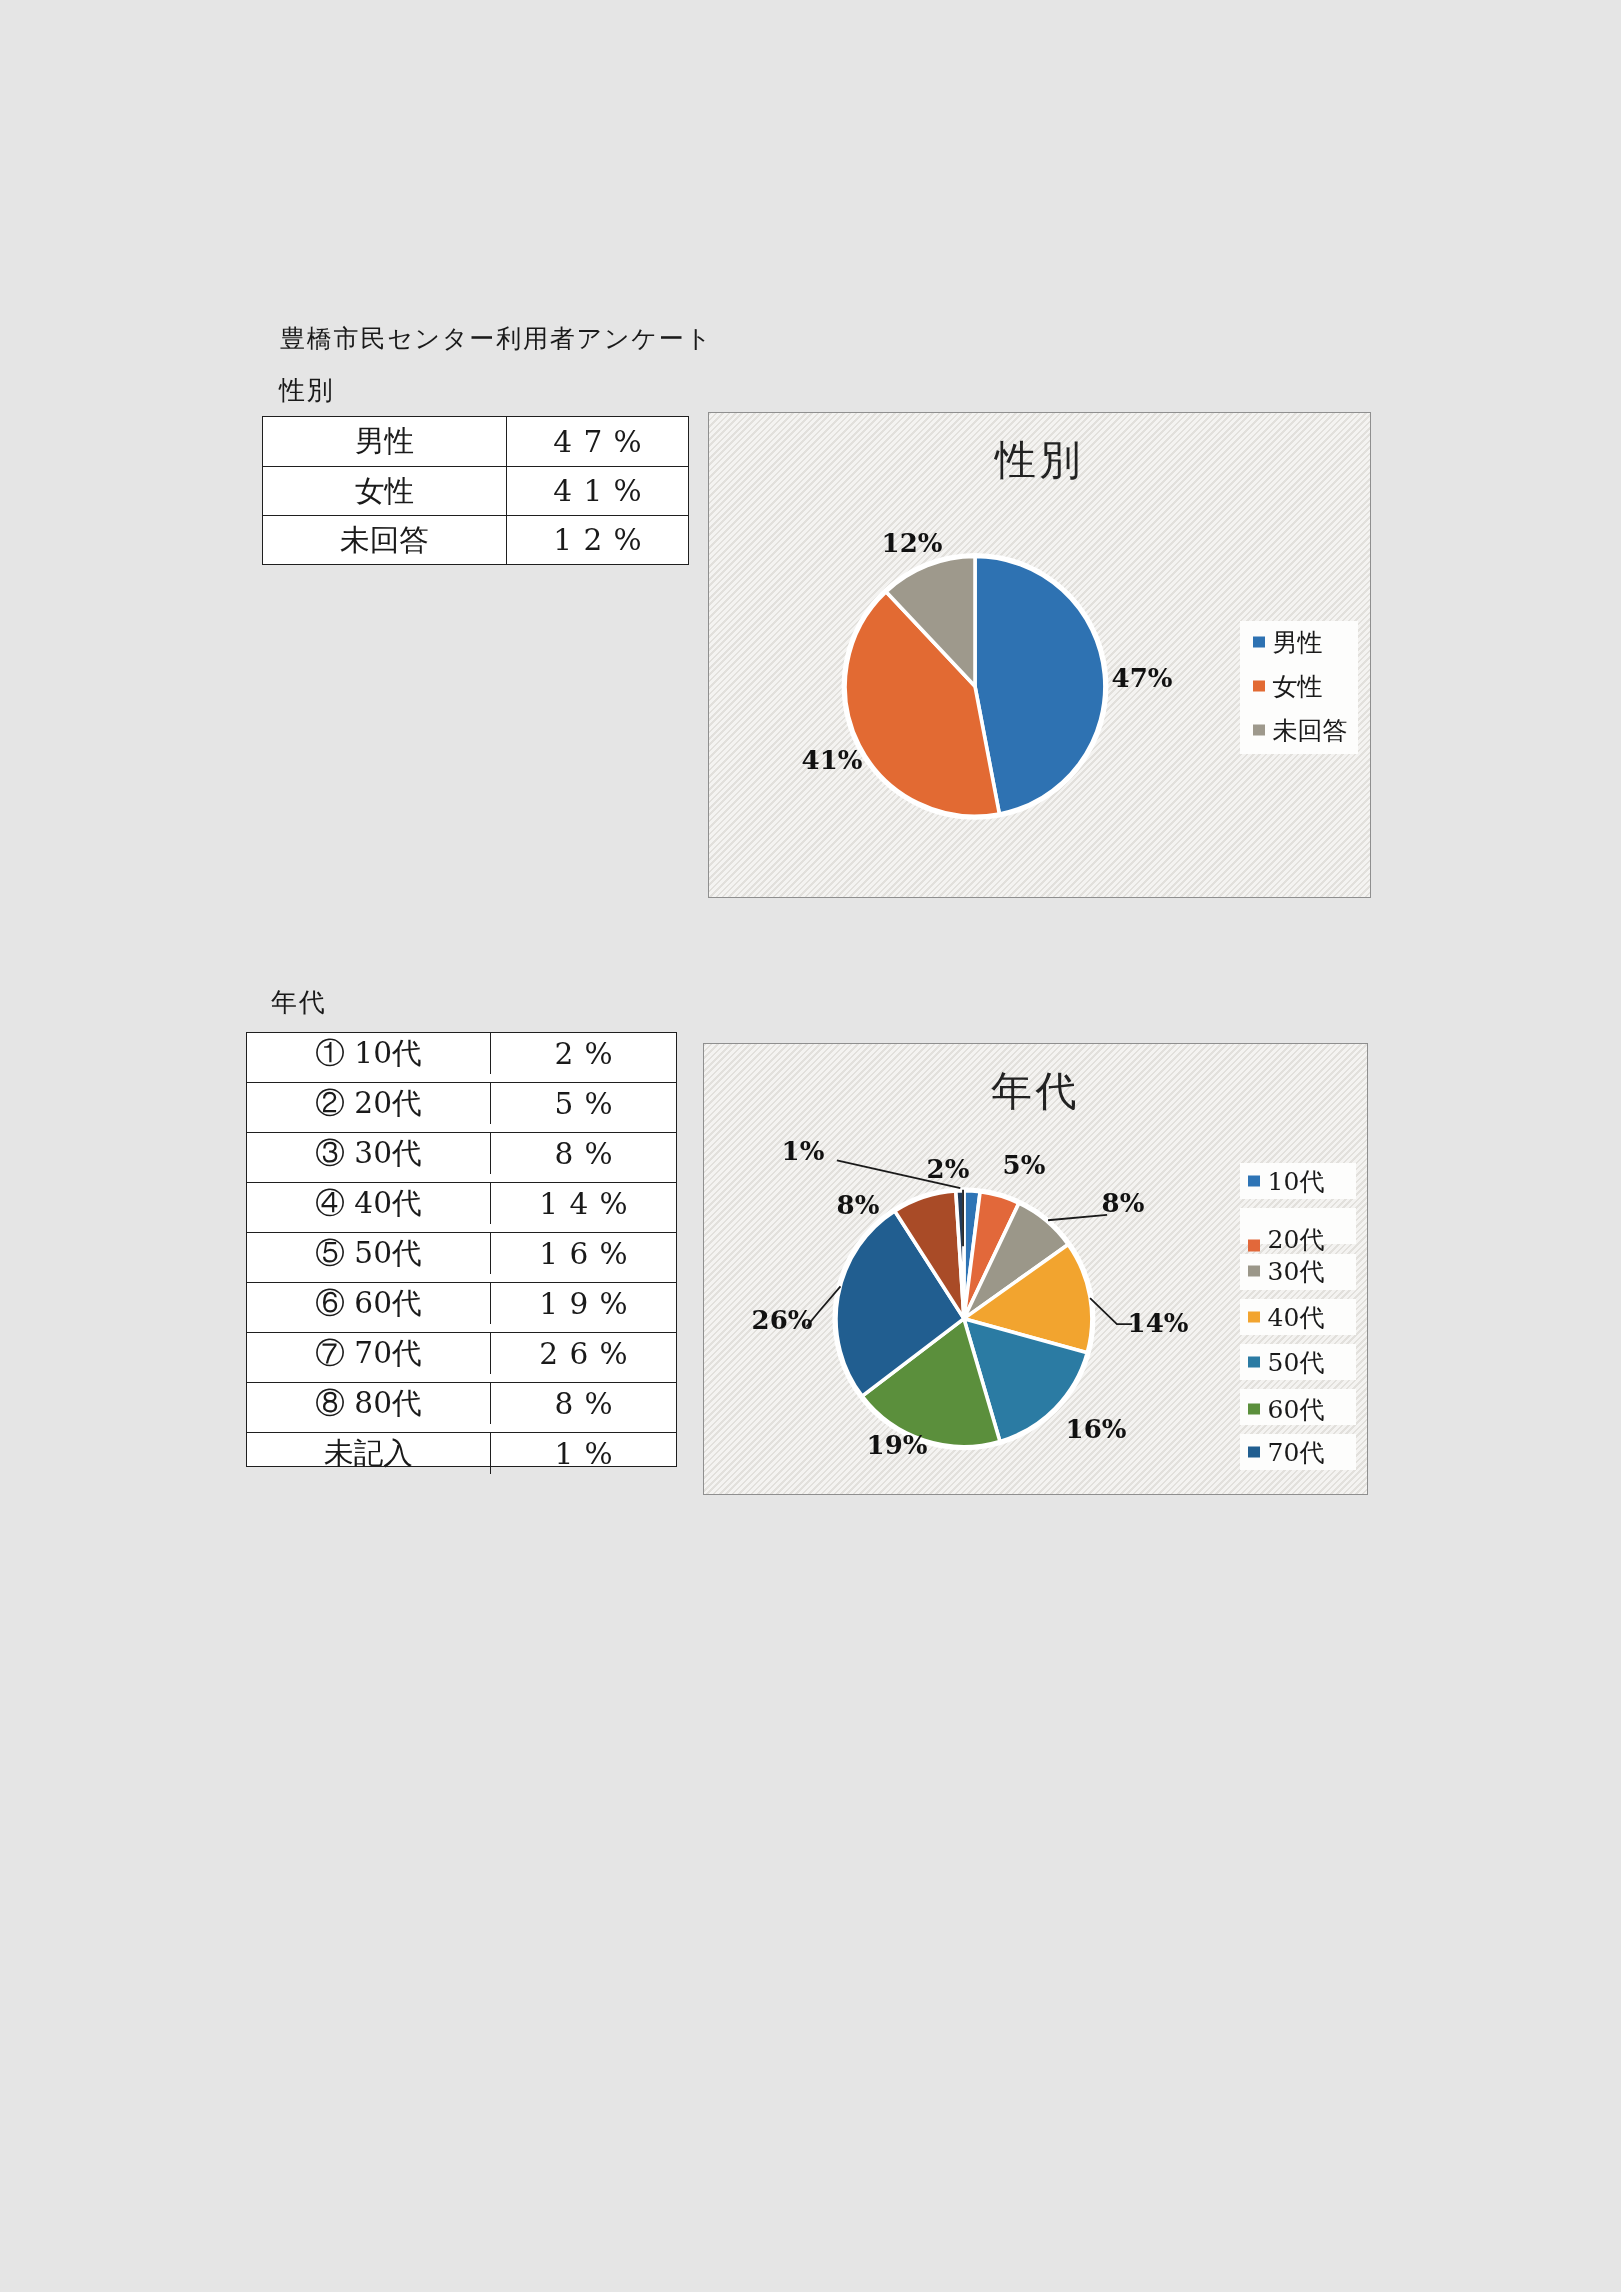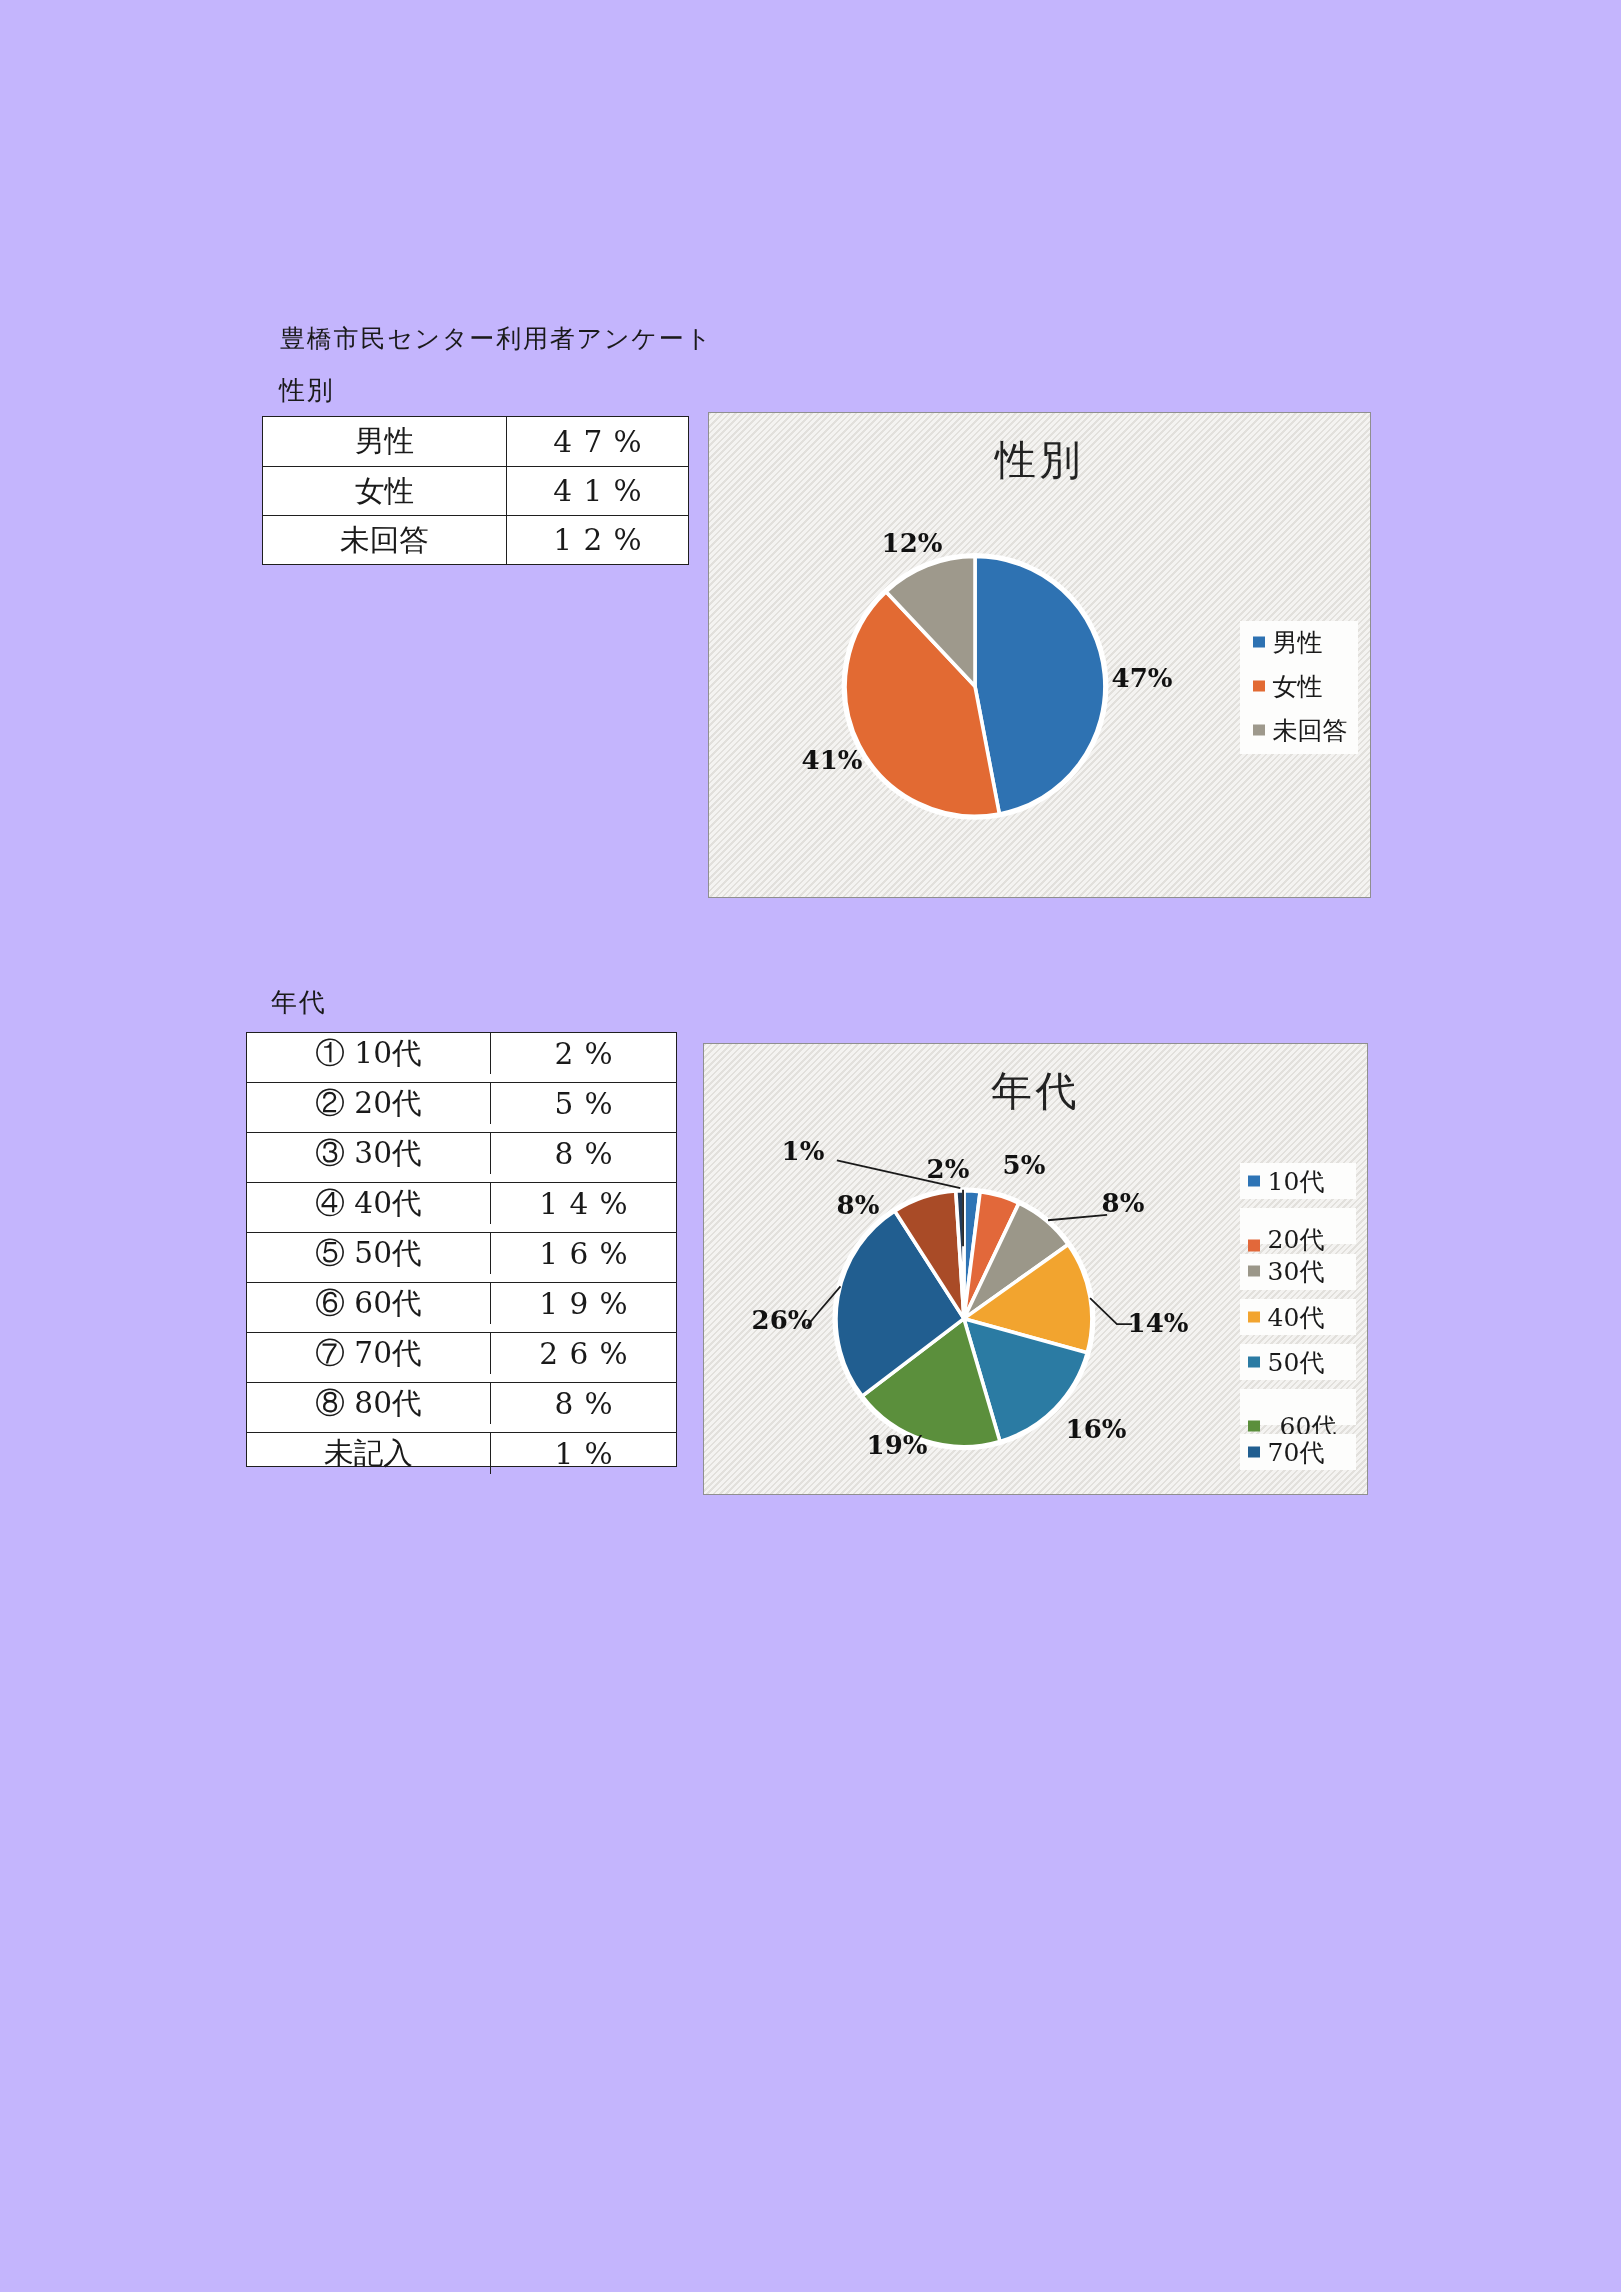--- a/index.html
+++ b/index.html
@@ -1,16 +1,16 @@
 <!DOCTYPE html>
 <html style="font-size:14.3px"><head>
 <meta charset="utf-8">
 <style>
   html,body{margin:0;padding:0;background:#fff;}
-  .page{position:relative;width:1621px;height:2293px;background:#c4b5fd;overflow:hidden;
+  .page{position:relative;width:1621px;height:2293px;background:#e5e5e5;overflow:hidden;
         font-family:"DejaVu Serif","Liberation Serif",serif;color:#1a1a1a;}
   .doc-title{position:absolute;left:280px;top:322px;font-size:25px;letter-spacing:1.8px;}
   .sec-label{position:absolute;font-size:26px;letter-spacing:1.8px;}
   .sec-label.s1{left:279px;top:373px;}
   .sec-label.s2{left:271px;top:985px;}
 
   .dtable{position:absolute;border:1.8px solid #1f1f1f;background:#fff;display:grid;}
   .dtable.t1{left:262px;top:416px;width:425px;height:147px;grid-template-rows:repeat(3,1fr);}
   .dtable.t2{left:246px;top:1032px;width:429px;height:433px;grid-template-rows:repeat(9,1fr);gap:8px;}
   .t-row{display:grid;grid-template-columns:244px 1fr;border-top:1.8px solid #1f1f1f;}
@@ -168,21 +168,21 @@
       <div class="legend-item" style="left: 544px; top: 273px; justify-content: center;">
         <span class="legend-swatch" style="background: rgb(242, 164, 47);"></span>
         <span class="legend-label">40代</span>
       </div>
       <div class="legend-bg" style="left: 536px; top: 300px; width: 116px; height: 36px;"></div>
       <div class="legend-item" style="left: 544px; top: 318px;">
         <span class="legend-swatch" style="background: rgb(43, 123, 163);"></span>
         <span class="legend-label">50代</span>
       </div>
       <div class="legend-bg" style="left: 536px; top: 345px; width: 116px; height: 36px;"></div>
-      <div class="legend-item" style="left: 544px; top: 382px; gap: 12px;">
+      <div class="legend-item" style="left: 544px; top: 365px;">
         <span class="legend-swatch" style="background: rgb(91, 143, 60);"></span>
         <span class="legend-label">60代</span>
       </div>
       <div class="legend-bg" style="left: 536px; top: 390px; width: 116px; height: 36px;"></div>
       <div class="legend-item" style="left: 544px; top: 408px;">
         <span class="legend-swatch" style="background: rgb(33, 94, 144);"></span>
         <span class="legend-label">70代</span>
       </div>
     </div>
 

